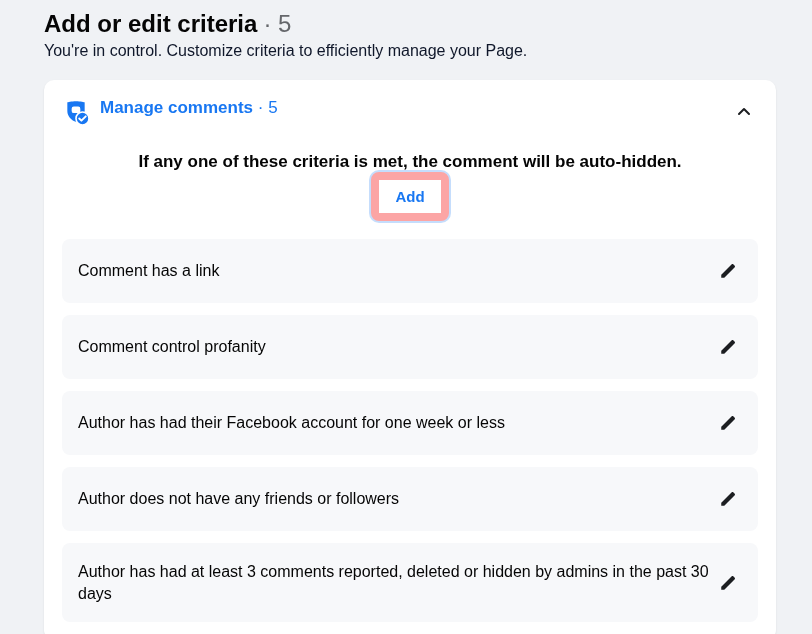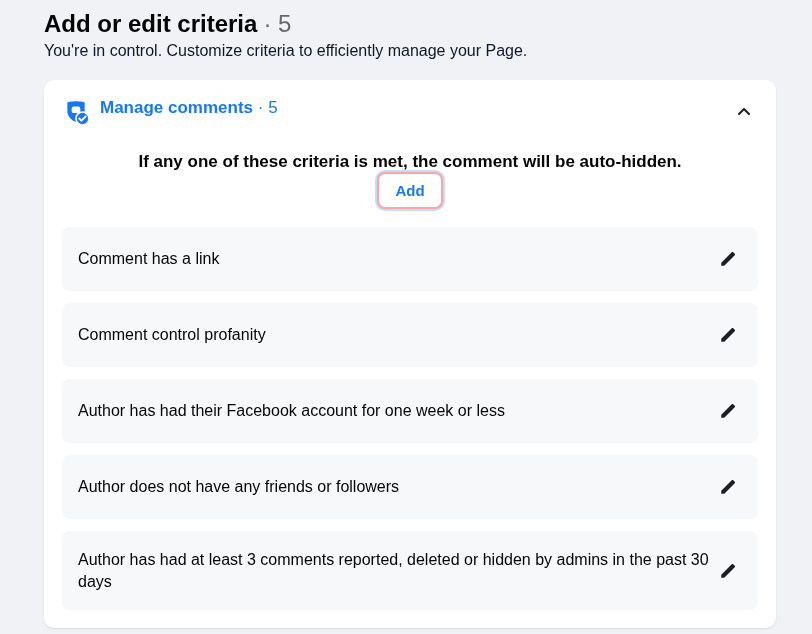--- a/index.html
+++ b/index.html
@@ -92,21 +92,21 @@
       padding: 16px 0 18px 0;
       flex-direction: column;
     }
     .criteria-desc {
       font-size: 17px;
       font-weight: 700;
       color: #050505;
     }
     .add-btn {
       background: #ffffff;
-      border: 2px solid #fca5a5;
+      border: 8px solid #fca5a5;
       color: #1877f2;
       font-size: 15px;
       font-weight: 700;
       padding: 8px 16px;
       border-radius: 8px;
       cursor: pointer;
       box-shadow: 0 0 0 2px rgba(24,119,242,0.25);
     }
     .criteria-list {
       display: flex;

